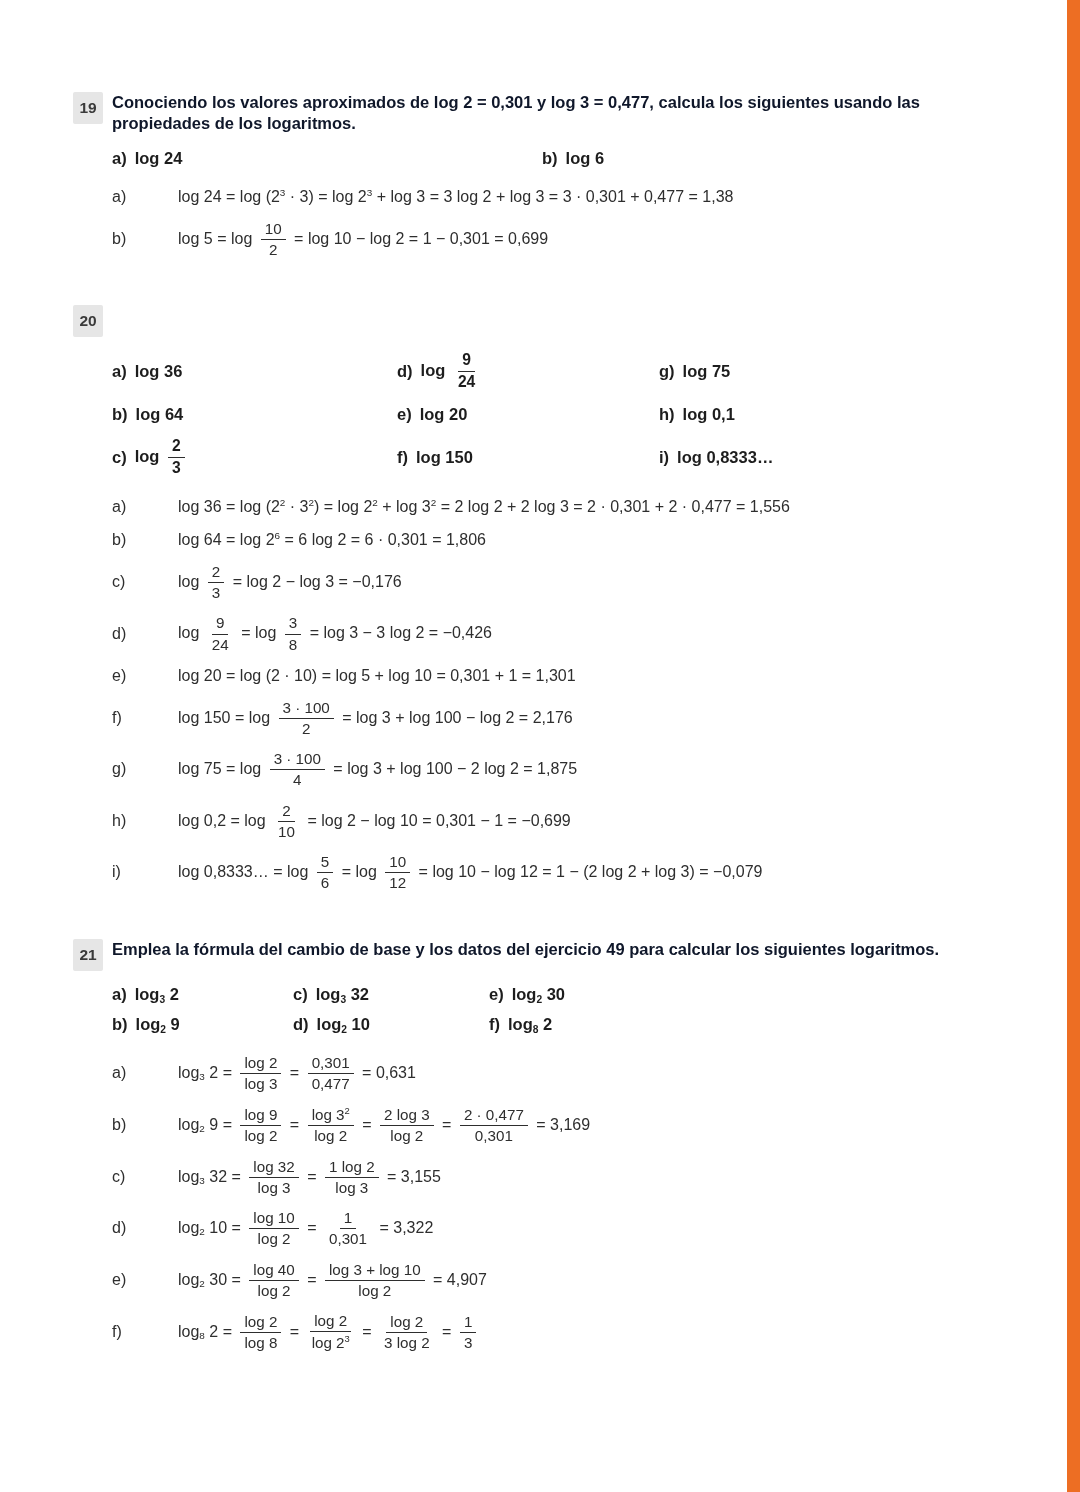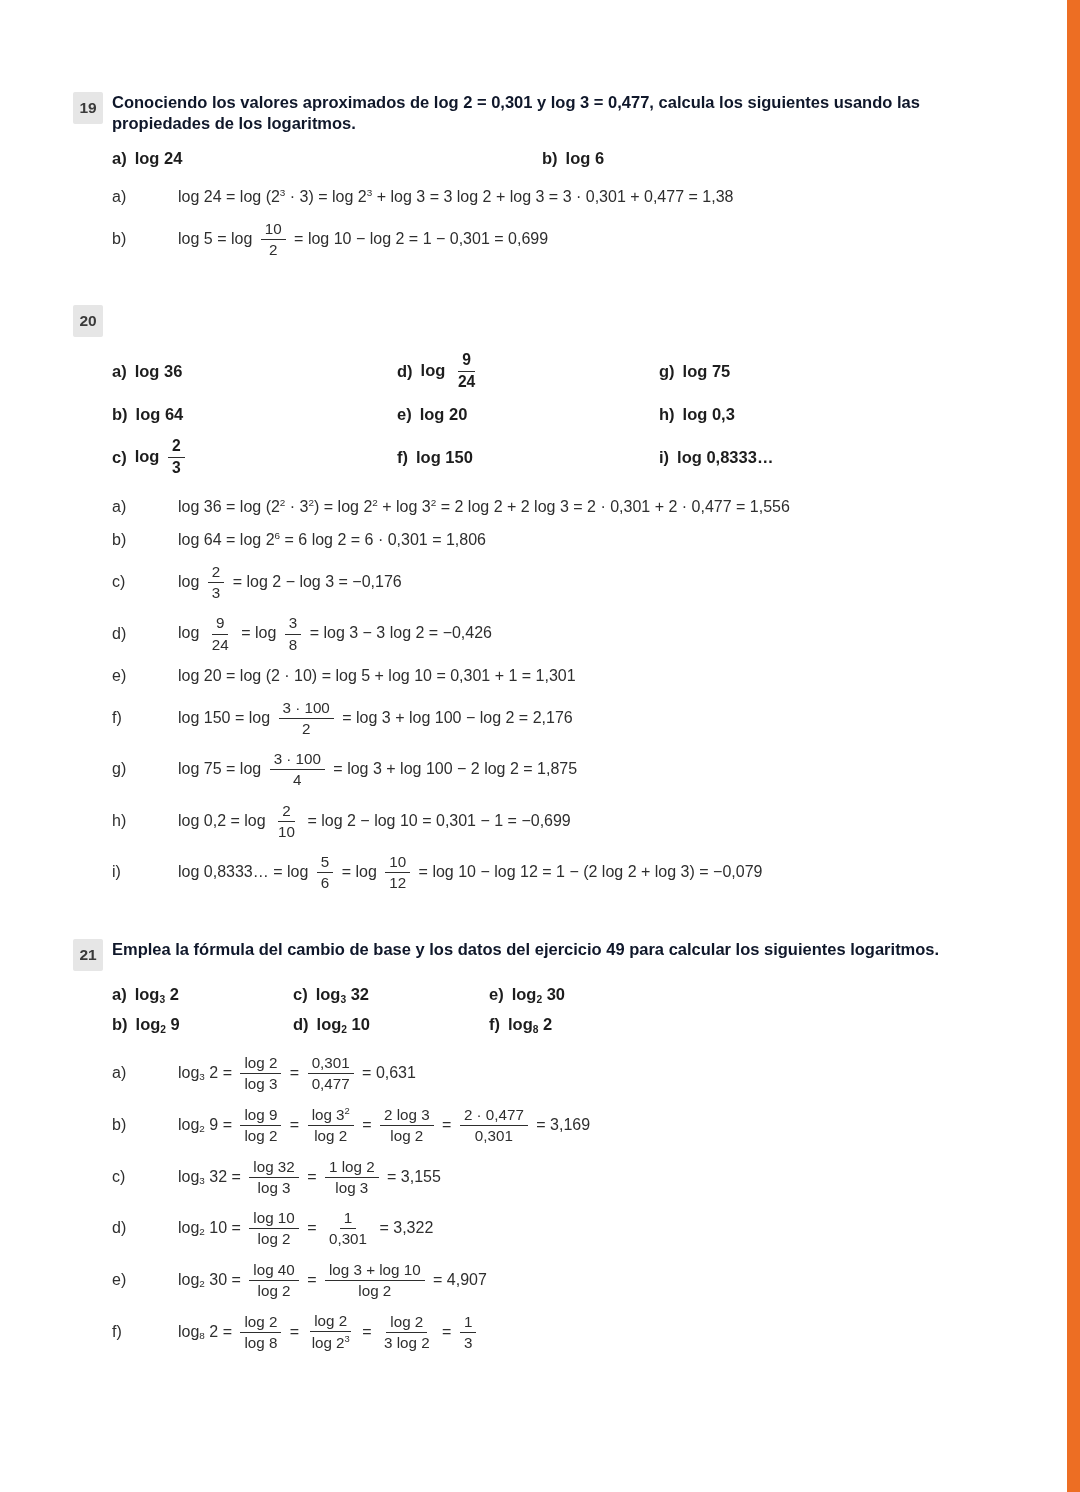--- a/index.html
+++ b/index.html
@@ -120,21 +120,21 @@
         <div class="part">
           <span class="plabel">b)</span>
           <span>log 64</span>
         </div>
         <div class="part">
           <span class="plabel">e)</span>
           <span>log 20</span>
         </div>
         <div class="part">
           <span class="plabel">h)</span>
-          <span>log 0,3</span>
+          <span>log 0,1</span>
         </div>
         <div class="part">
           <span class="plabel">c)</span>
           <span>log <span class="frac">
               <span class="num">2</span>
               <span class="den">3</span>
             </span></span>
         </div>
         <div class="part">
           <span class="plabel">f)</span>

